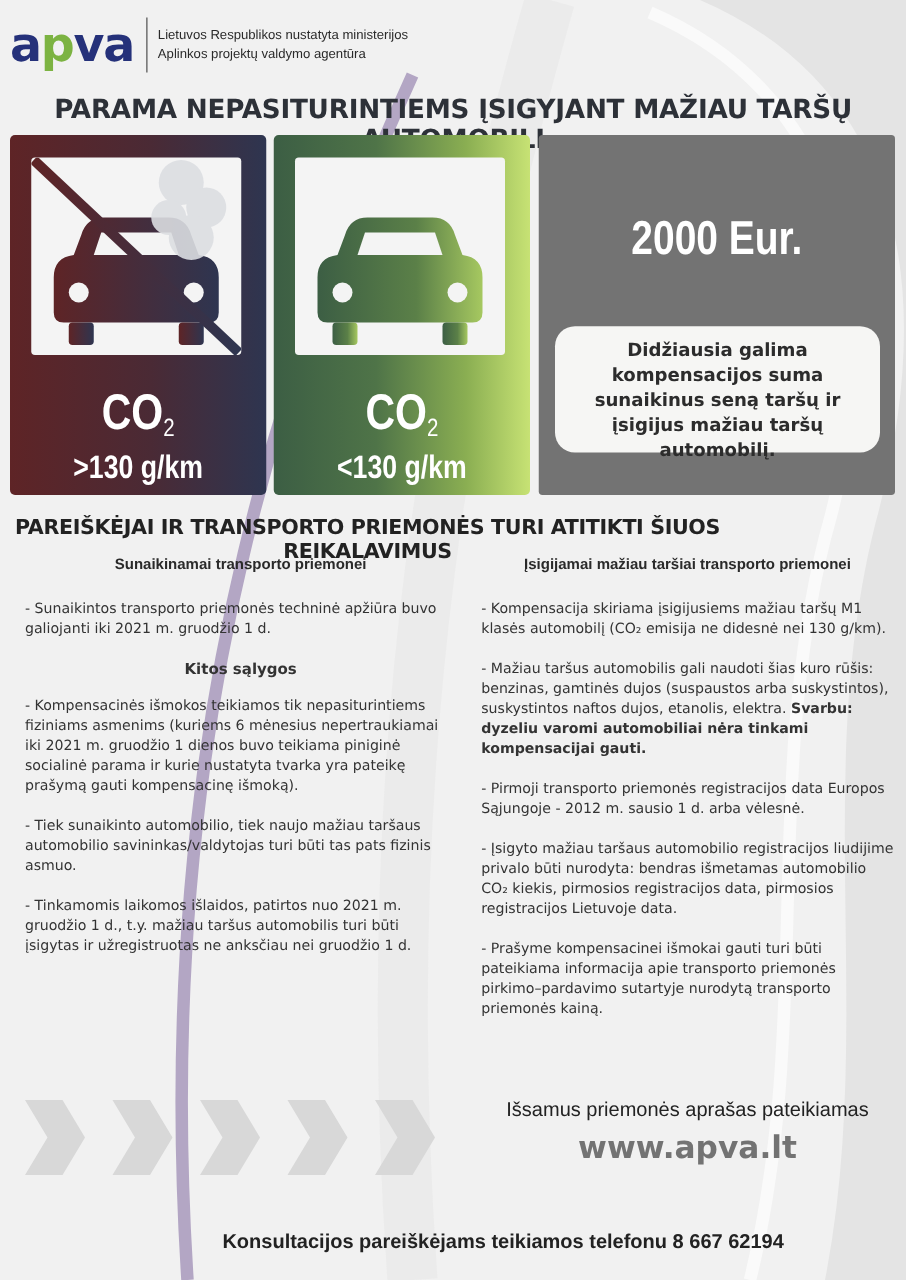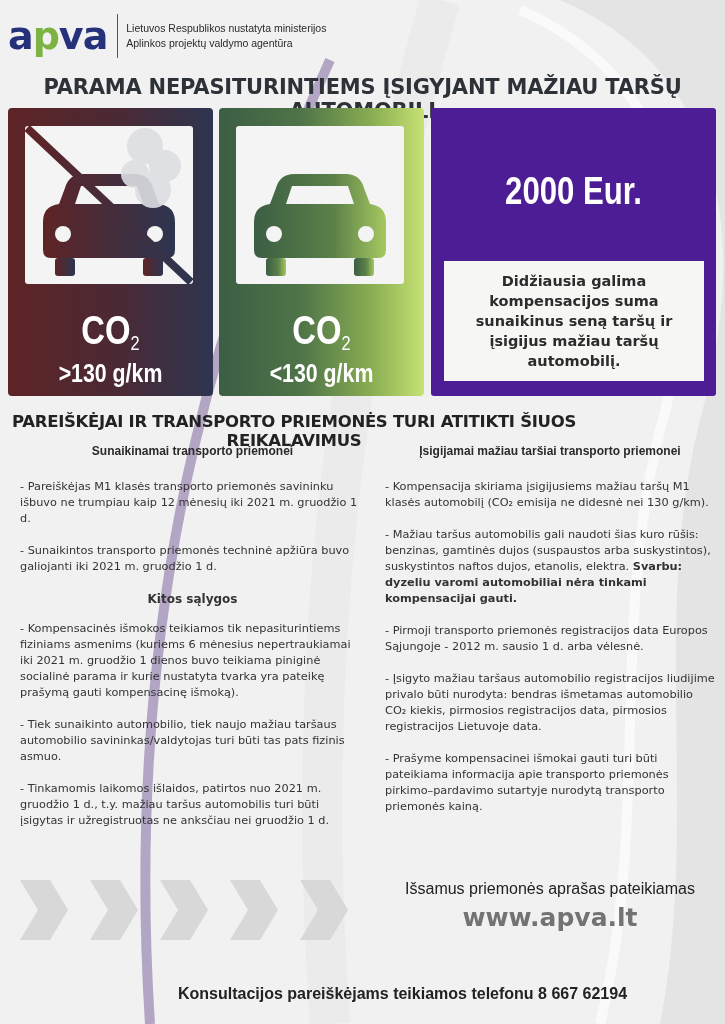--- a/index.html
+++ b/index.html
@@ -18,37 +18,37 @@
   .logo-divider { width: 1px; height: 44px; background: #555; margin: 0 8px 0 10px; }
   .org-text { font-family: "Liberation Sans", sans-serif; font-size: 10.5px; line-height: 15px; color: #2a2a2a; }
   .main-title {
     position: absolute; left: 0; top: 75px; width: 725px; text-align: center;
     font-family: "DejaVu Sans", sans-serif; font-weight: bold; font-size: 21px;
     color: #2d3138; letter-spacing: -0.2px;
   }
   .panel { position: absolute; top: 108px; height: 288px; border-radius: 4px; }
   .panel-red { left: 8px; width: 205px; background: linear-gradient(90deg, #5e2426 0%, #4a2a35 55%, #2e3550 100%); }
   .panel-green { left: 219px; width: 205px; background: linear-gradient(90deg, #3c5e44 0%, #4f7448 40%, #8aae52 75%, #c7e274 100%); }
-  .panel-amount { left: 431px; top: 108px; width: 285px; height: 288px; background: #4c1d95; border-radius: 3px; }
+  .panel-amount { left: 431px; top: 108px; width: 285px; height: 288px; background: #737373; border-radius: 3px; }
   .sign-box { position: absolute; left: 17px; top: 18px; width: 168px; height: 158px; background: #f4f4f4; border-radius: 3px; overflow: hidden; }
   .co2 {
     position: absolute; left: 0; width: 100%; text-align: center; color: #fff;
     font-family: "Liberation Sans", sans-serif; font-weight: bold;
   }
   .co2-main { top: 200px; font-size: 40px; transform: scaleX(0.82); }
   .co2-main sub { font-size: 20px; font-weight: normal; vertical-align: -6px; }
   .co2-limit { top: 250px; font-size: 26px; transform: scaleX(0.82); }
   .amount-value {
     position: absolute; left: 0; top: 62px; width: 100%; text-align: center;
     color: #fff; font-family: "Liberation Sans", sans-serif; font-weight: bold; font-size: 38px;
     transform: scaleX(0.82);
   }
   .amount-desc {
-    position: absolute; left: 13px; top: 153px; width: 260px; height: 120px;
-    background: #f6f6f4; border-radius: 0; padding: 10px 8px;
+    position: absolute; left: 13px; top: 153px; width: 260px; height: 101px;
+    background: #f6f6f4; border-radius: 16px; padding: 10px 8px;
     text-align: center; font-size: 14.5px; line-height: 20px; color: #2c2c2c; font-weight: bold;
   }
   .req-title {
     position: absolute; left: 0; top: 412px; width: 588px; text-align: center;
     font-family: "DejaVu Sans", sans-serif; font-size: 16.5px; color: #222; letter-spacing: -0.3px;
   }
   .col { position: absolute; font-size: 11.3px; line-height: 16px; color: #333; }
   .col-left { left: 20px; top: 443px; width: 345px; }
   .col-right { left: 385px; top: 443px; width: 330px; }
   .col-head { text-align: center; font-family: "Liberation Sans", sans-serif; font-size: 12px; margin-bottom: 20px; font-weight: bold; color:#2a2a2a; }
@@ -147,21 +147,20 @@
 
 <div class="panel-amount" style="position:absolute">
   <div class="amount-value">2000 Eur.</div>
   <div class="amount-desc">Didžiausia galima kompensacijos suma sunaikinus seną taršų ir įsigijus mažiau taršų automobilį.</div>
 </div>
 
 <h2 class="req-title">PAREIŠKĖJAI IR TRANSPORTO PRIEMONĖS TURI ATITIKTI ŠIUOS REIKALAVIMUS</h2>
 
 <div class="col col-left">
   <div class="col-head">Sunaikinamai transporto priemonei</div>
-  <p class="para">- Pareiškėjas M1 klasės transporto priemonės savininku išbuvo ne trumpiau kaip 12 mėnesių iki 2021 m. gruodžio 1 d.</p>
   <p class="para">- Sunaikintos transporto priemonės techninė apžiūra buvo galiojanti iki 2021 m. gruodžio 1 d.</p>
   <div class="subhead">Kitos sąlygos</div>
   <p class="para">- Kompensacinės išmokos teikiamos tik nepasiturintiems fiziniams asmenims (kuriems 6 mėnesius nepertraukiamai iki 2021 m. gruodžio 1 dienos buvo teikiama piniginė socialinė parama ir kurie nustatyta tvarka yra pateikę prašymą gauti kompensacinę išmoką).</p>
   <p class="para">- Tiek sunaikinto automobilio, tiek naujo mažiau taršaus automobilio savininkas/valdytojas turi būti tas pats fizinis asmuo.</p>
   <p class="para">- Tinkamomis laikomos išlaidos, patirtos nuo 2021 m. gruodžio 1 d., t.y. mažiau taršus automobilis turi būti įsigytas ir užregistruotas ne anksčiau nei gruodžio 1 d.</p>
 </div>
 
 <div class="col col-right">
   <div class="col-head">Įsigijamai mažiau taršiai transporto priemonei</div>
   <p class="para">- Kompensacija skiriama įsigijusiems mažiau taršų M1 klasės automobilį (CO₂ emisija ne didesnė nei 130 g/km).</p>

